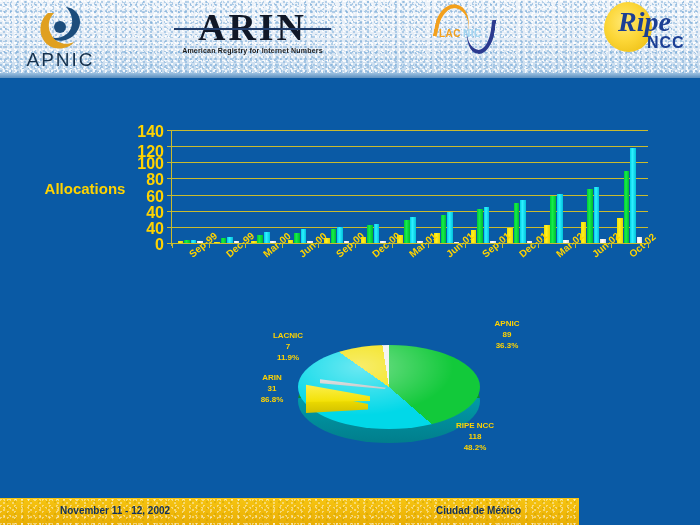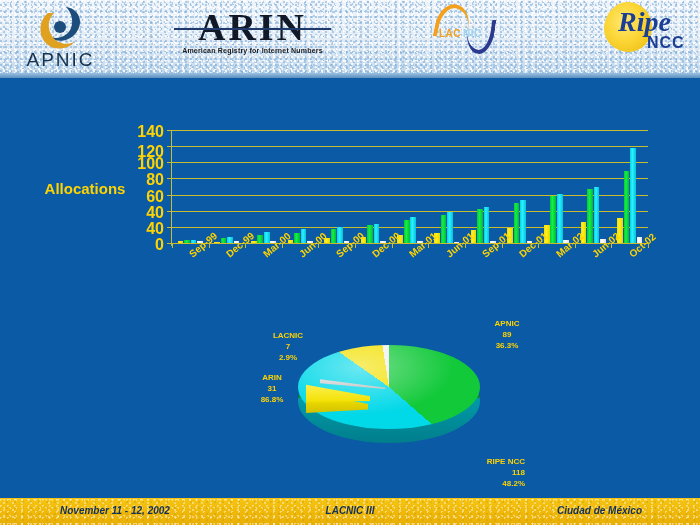--- a/index.html
+++ b/index.html
@@ -194,29 +194,28 @@
     clip-path: polygon(0% 56%, 100% 94%, 98% 100%, 0% 74%);
   }
   .pie-label {
     position: absolute; text-align: center;
     font-size: 8px; font-weight: 700; color: #ffd300; line-height: 11px;
     white-space: nowrap;
   }
 
   
   #footer {
-    position: absolute; left: 0; bottom: 0; width: 700px; height: 27px;
+    position: absolute; left: 0; bottom: 0; width: 579px; height: 27px;
     background:
       radial-gradient(circle at 11% 30%, rgba(255,255,255,.45) 0 1px, transparent 1px),
       radial-gradient(circle at 44% 70%, rgba(255,255,255,.4) 0 1px, transparent 1px),
       radial-gradient(circle at 71% 22%, rgba(255,255,255,.45) 0 1px, transparent 1px),
       radial-gradient(circle at 88% 63%, rgba(200,160,0,.4) 0 1px, transparent 1px),
       linear-gradient(to bottom, #f6c513, #f0b90a 50%, #e8ae05);
     background-size: 7px 6px, 9px 7px, 6px 8px, 8px 6px, 100% 100%;
-    font-style: italic;
   }
   .footer-text {
     position: absolute; top: 7px;
     font-size: 10px; font-weight: 700; color: #11305c;
     white-space: nowrap;
   }
   #footer-left { left: 60px; }
   #footer-center { left: 0; width: 700px; text-align: center; }
   #footer-right { right: 58px; }
 </style>
@@ -325,21 +324,20 @@
   <div id="pie-wrap">
     <div id="pie-side"></div>
     <div id="pie-top"></div>
     <div id="pie-explode-arin"></div>
     <div id="pie-explode-arin-top"></div>
     <div id="pie-explode-lacnic"></div>
   </div>
 
   <div id="footer">
     <div class="footer-text" id="footer-left">November 11 - 12, 2002</div>
-    <div class="footer-text" id="footer-center">LACNIC III</div>
     <div class="footer-text" id="footer-right">Ciudad de México</div>
   </div>
 
 <div class="ytick-label" style="left: 130px; top: 236px;">0</div>
     <div class="ytick-mark" style="top: 243px;"></div>
     <div class="ytick-label" style="left: 130px; top: 219.857px;">40</div>
     <div class="ytick-mark" style="top: 226.857px;"></div>
     <div class="ytick-label" style="left: 130px; top: 203.714px;">40</div>
     <div class="ytick-mark" style="top: 210.714px;"></div>
     <div class="ytick-label" style="left: 130px; top: 187.571px;">60</div>
@@ -377,28 +375,28 @@
     <div class="xtick-mark" style="left: 574.769px;"></div>
     <div class="xtick-label" style="left: 590.148px; top: 251px;">Jun-02</div>
     <div class="xtick-mark" style="left: 611.385px;"></div>
     <div class="xtick-label" style="left: 626.763px; top: 251px;">Oct-02</div>
     <div class="xtick-mark" style="left: 648px;"></div>
     <div class="pie-label" style="left: 462px; top: 318px; width: 90px;">
       <div>APNIC</div>
       <div>89</div>
       <div>36.3%</div>
     </div>
-    <div class="pie-label" style="left: 425px; top: 456px; width: 100px; text-align: right;">
+    <div class="pie-label" style="left: 425px; top: 420px; width: 100px;">
       <div>RIPE NCC</div>
       <div>118</div>
       <div>48.2%</div>
     </div>
     <div class="pie-label" style="left: 232px; top: 372px; width: 80px;">
       <div>ARIN</div>
       <div>31</div>
       <div>86.8%</div>
     </div>
     <div class="pie-label" style="left: 248px; top: 330px; width: 80px;">
       <div>LACNIC</div>
       <div>7</div>
-      <div>2.9%</div>
+      <div>11.9%</div>
     </div>
   </div>
 
 </body></html>

